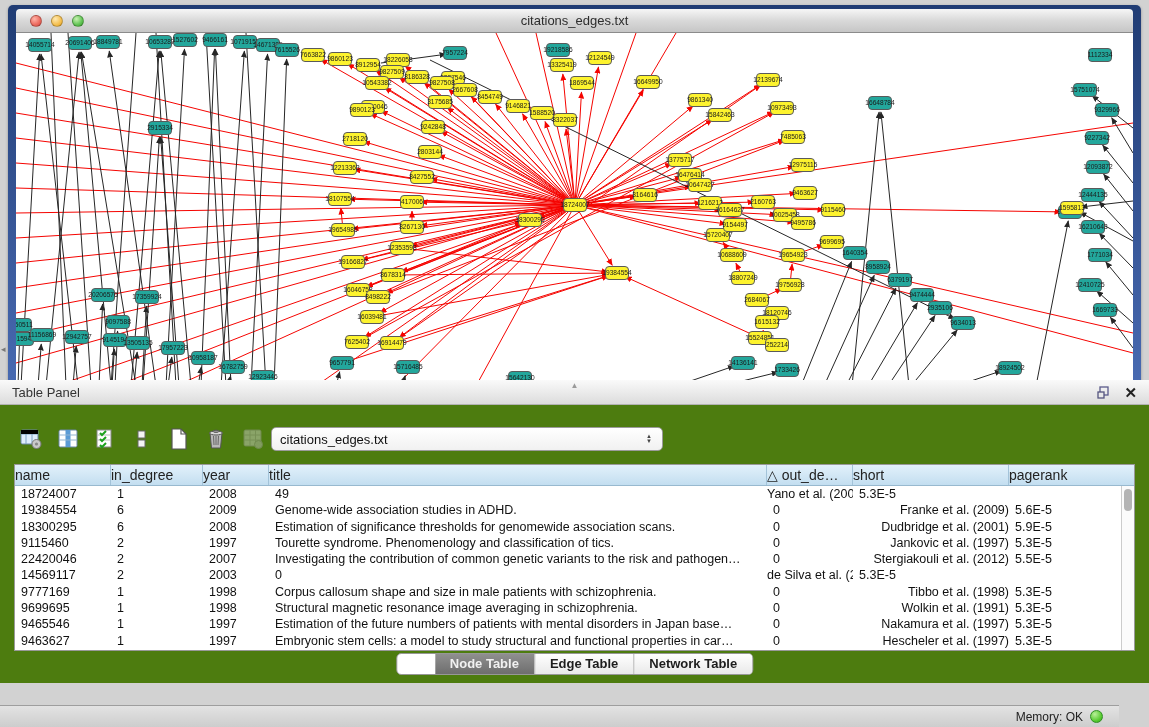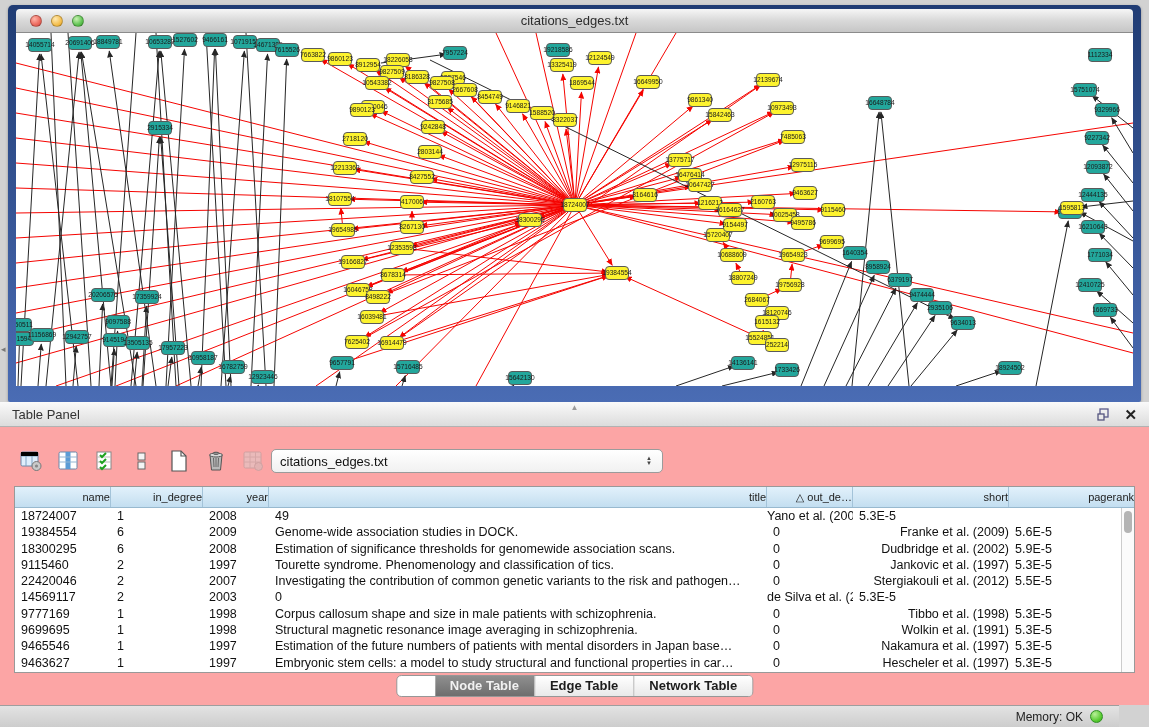--- a/index.html
+++ b/index.html
@@ -18,21 +18,21 @@
   .tl-green  { left:56px;  background:radial-gradient(circle at 35% 30%, #c9f2b2, #61c454 60%, #3e9f31); }
   .win-title { position:absolute; left:0; right:0; top:0; line-height:24px; text-align:center;
     font-size:13px; color:#2d2d2d; }
   .net-canvas { position:relative; width:1117px; height:353px; background:#ffffff; overflow:hidden; }
   .net-canvas svg { display:block; }
 
   
   .gutter-arrow { position:absolute; left:1px; top:344px; font-size:9px; color:#777; }
 
   
-  .table-panel { position:absolute; left:0; top:402px; width:1149px; height:303px; background:#fca5a5; }
+  .table-panel { position:absolute; left:0; top:380px; width:1149px; height:303px; background:#4d7c0f; }
   .panel-header { height:25px; background:linear-gradient(#fafafa,#dcdcdc); border-bottom:1px solid #b2b2b2;
     display:flex; align-items:center; padding:0 12px; position:relative; }
   .panel-title { font-size:13px; color:#333; }
   .dimple { position:absolute; left:50%; top:1px; transform:translateX(-50%); color:#9a9a9a; font-size:8px; }
   .ph-icons { margin-left:auto; display:flex; align-items:center; gap:14px; }
   .float-ic svg { display:block; }
   .close-ic { font-size:15px; font-weight:bold; color:#222; line-height:1; cursor:default; }
 
   .panel-body { position:absolute; left:0; top:26px; right:0; bottom:0; }
 
@@ -43,22 +43,22 @@
   .fx-btn { font-family:"DejaVu Serif", serif; font-style:italic; font-size:14px; color:#111; padding:0 3px; }
   .combo { position:absolute; left:271px; top:21px; width:392px; height:24px; background:linear-gradient(#ffffff,#f1f1f1);
     border:1px solid #9b9b9b; border-radius:5px; display:flex; align-items:center; padding:0 8px; font-size:13px; color:#111; }
   .combo-arrows { margin-left:auto; display:flex; flex-direction:column; line-height:5px; font-size:6px; color:#444; padding-right:2px; }
 
   
   .table-wrap { position:absolute; left:14px; top:58px; width:1121px; height:187px; border:1px solid #999;
     background:#fff; overflow:hidden; }
   .thead { display:grid; grid-template-columns:96px 92px 66px 498px 86px 156px 1fr; height:21px;
     background:linear-gradient(#e2f1fb,#c3def0); border-bottom:1px solid #98b9cf; }
-  .th { font-size:11px; color:#222; text-align:right; line-height:20px; border-right:1px solid #a3c3d9;
-    overflow:hidden; white-space:nowrap;margin-left:14px; }
+  .th { font-size:14px; color:#222; text-align:left; line-height:20px; border-right:1px solid #a3c3d9;
+    overflow:hidden; white-space:nowrap; }
   .th:last-child { border-right:none; }
   .tbody { position:relative; }
   .trow { display:grid; grid-template-columns:96px 92px 66px 498px 86px 156px 1fr; height:16.3px; }
   .td { font-size:12.5px; color:#111; line-height:16.3px; padding-left:6px; white-space:nowrap; overflow:hidden; }
   .td.c5 { text-align:right; padding-left:0; }
   .vscroll { position:absolute; right:0; top:21px; bottom:0; width:13px; background:#fbfbfb; border-left:1px solid #ccc; }
   .vthumb { position:absolute; left:2px; top:3px; width:8px; height:22px; background:#b4b4b4; border-radius:5px; }
 
   
   .tabs { position:absolute; left:50%; top:247px; transform:translateX(-50%); display:flex; height:22px;
@@ -608,32 +608,32 @@
             <div class="td c1">1</div>
             <div class="td c2">2008</div>
             <div class="td c4">49</div>
             <div class="td c5">Yano et al. (2008)</div>
             <div class="td c6">5.3E-5</div>
           </div>
           <div class="trow">
             <div class="td c0">19384554</div>
             <div class="td c1">6</div>
             <div class="td c2">2009</div>
-            <div class="td c3">Genome-wide association studies in DOCK.</div>
+            <div class="td c3">Genome-wide association studies in ADHD.</div>
             <div class="td c4">0</div>
             <div class="td c5">Franke et al. (2009)</div>
             <div class="td c6">5.6E-5</div>
           </div>
           <div class="trow">
             <div class="td c0">18300295</div>
             <div class="td c1">6</div>
             <div class="td c2">2008</div>
             <div class="td c3">Estimation of significance thresholds for genomewide association scans.</div>
             <div class="td c4">0</div>
-            <div class="td c5">Dudbridge et al. (2002)</div>
+            <div class="td c5">Dudbridge et al. (2001)</div>
             <div class="td c6">5.9E-5</div>
           </div>
           <div class="trow">
             <div class="td c0">9115460</div>
             <div class="td c1">2</div>
             <div class="td c2">1997</div>
             <div class="td c3">Tourette syndrome. Phenomenology and classification of tics.</div>
             <div class="td c4">0</div>
             <div class="td c5">Jankovic et al. (1997)</div>
             <div class="td c6">5.3E-5</div>

